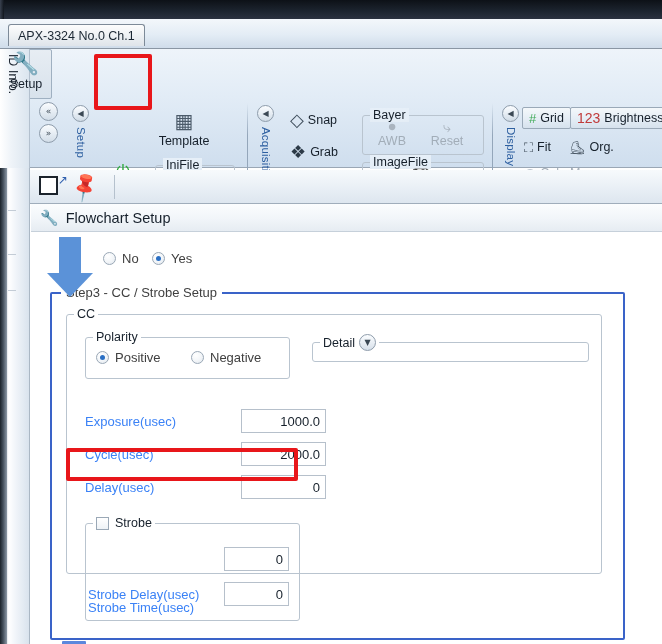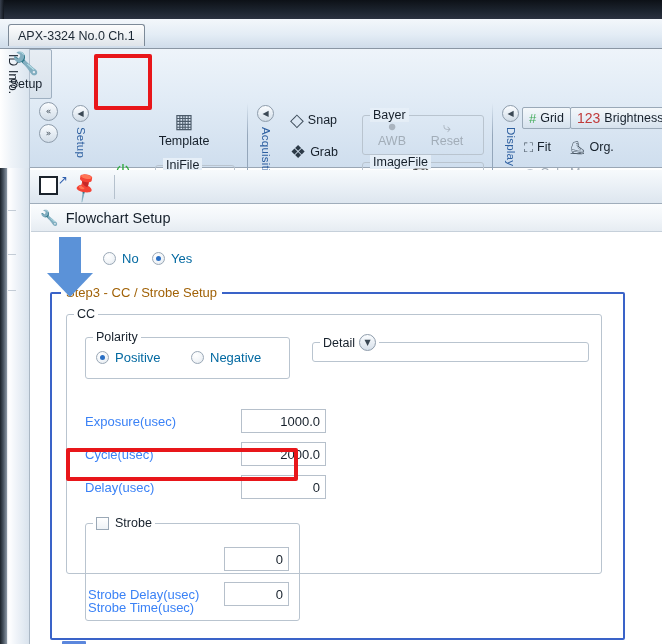--- a/index.html
+++ b/index.html
@@ -193,21 +193,21 @@
     position: absolute; left: 0; top: 0; width: 631px; height: 28px;
     background: linear-gradient(180deg,#fbfdfe 0%, #f1f5f9 55%, #e6ecf2 100%);
     border-bottom: 1px solid #c6d0da;
     display: flex; align-items: center; gap: 7px;
     padding-left: 9px;
     font-size: 14.5px; color: #16202b;
   }
 
   .radio {
     display: inline-flex; align-items: center; gap: 6px;
-    font-size: 13px; color: #0369a1;
+    font-size: 13px; color: #404040;
   }
   .radio .dot {
     width: 13px; height: 13px; border-radius: 50%;
     background: radial-gradient(circle at 35% 30%, #ffffff 0%, #f2f5f8 55%, #dfe6ed 100%);
     border: 1px solid #9aa8b6;
     position: relative;
   }
   .radio.checked .dot::after {
     content: ""; position: absolute; left: 3px; top: 3px;
     width: 5px; height: 5px; border-radius: 50%;
@@ -222,21 +222,21 @@
   }
 
   .grp-blue {
     position: absolute;
     border: 2px solid #3a63c8;
     border-radius: 2px;
   }
   .grp-blue > .legend {
     position: absolute; top: -9px; left: 9px;
     background: #ffffff; padding: 0 5px;
-    font-size: 13px; color: #a16207; white-space: nowrap;
+    font-size: 13px; color: #404040; white-space: nowrap;
   }
 
   .lbl { position: absolute; font-size: 13px; color: #3b82f6; text-align: left; white-space: nowrap; }
   .tinput {
     position: absolute;
     background: #ffffff;
     border: 1px solid #b6c0cb;
     display: flex; align-items: center; justify-content: flex-end;
     padding-right: 5px;
     font-size: 13px; color: #16202b;

